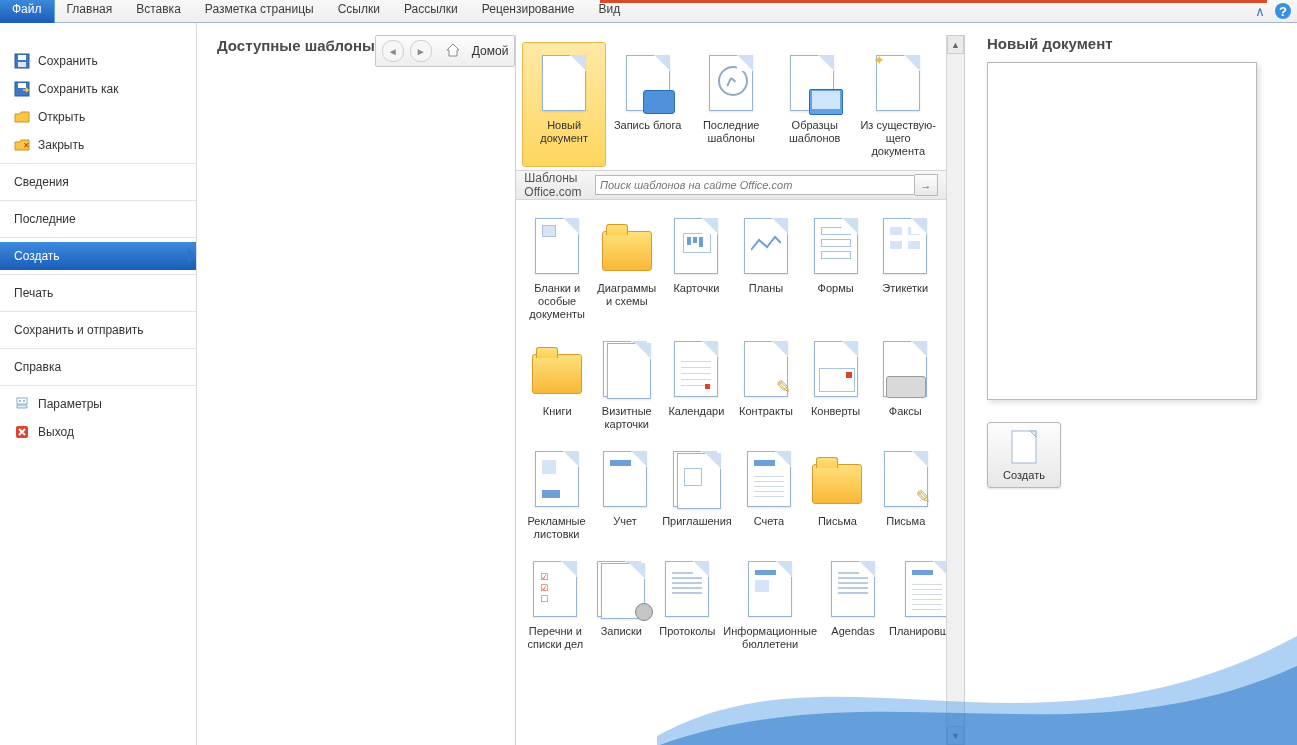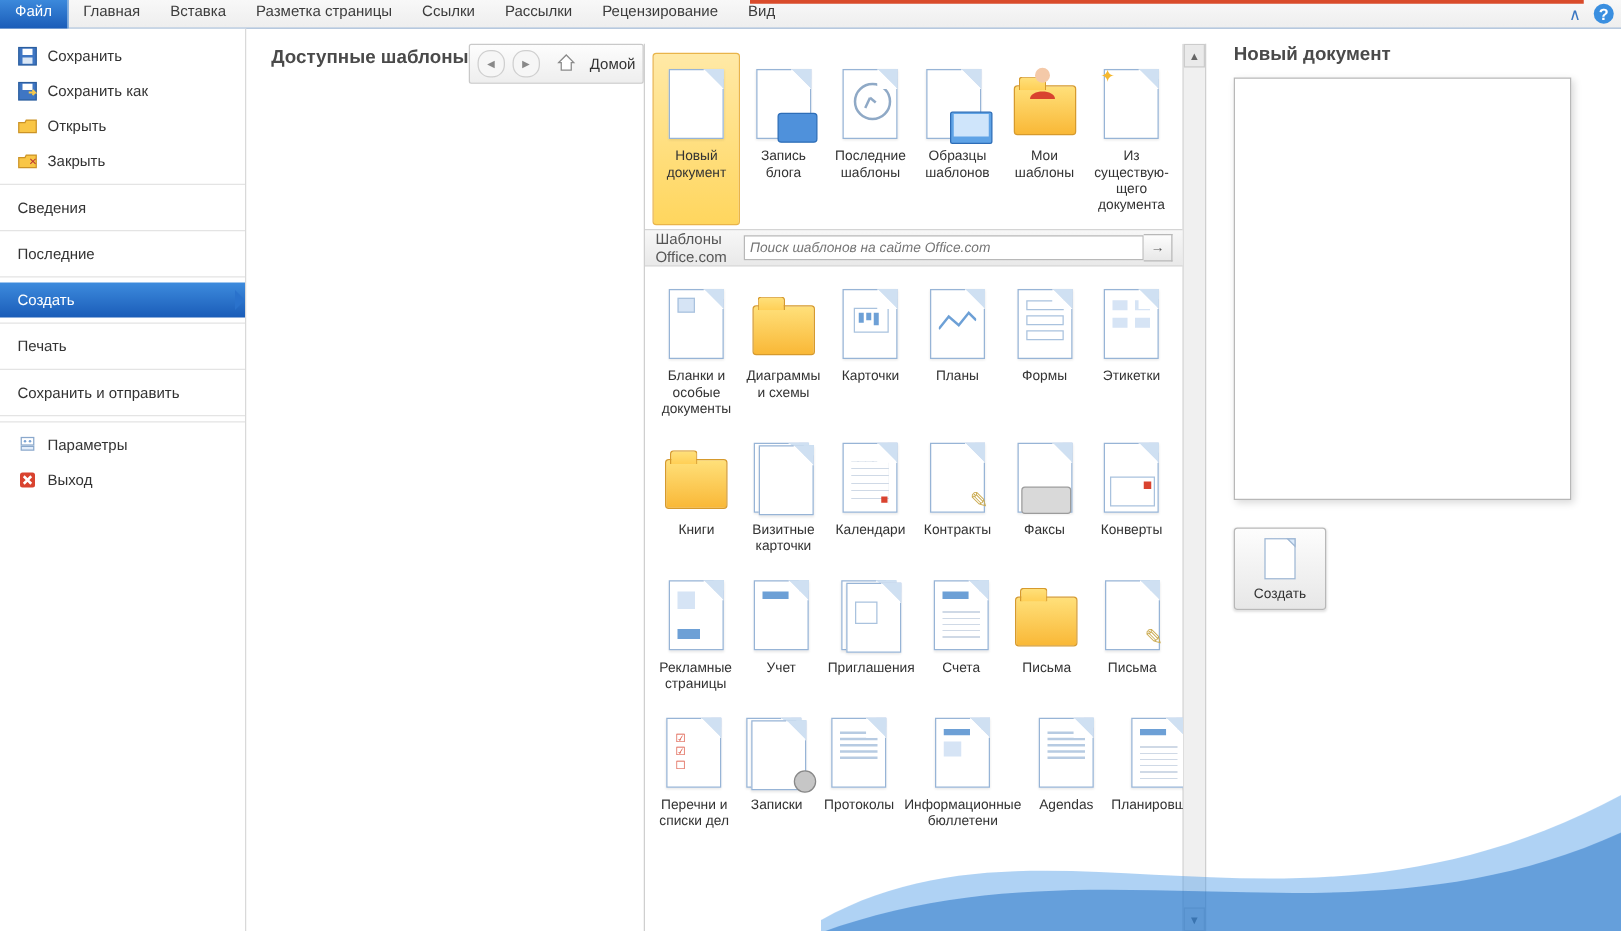--- a/index.html
+++ b/index.html
@@ -3,21 +3,21 @@
 <meta charset="utf-8">
 <style>
   html,body{margin:0;padding:0;font-family:"Segoe UI",Tahoma,sans-serif;font-size:12px;color:#333;background:#fff;height:100%;overflow:hidden}
   .ribbon{display:flex;align-items:center;height:22px;background:linear-gradient(#f8f8f8,#eee);border-bottom:1px solid #9fb7d4;font-size:12px}
   .ribbon .tab{padding:3px 12px 7px 12px;color:#3c3c3c;cursor:default}
   .ribbon .tab.file{background:#1e66c4;background:linear-gradient(#3d8bdd,#1a5cb8);color:#fff;border-right:1px solid #6b9fd8}
   .ribbon .spacer{flex:1}
   .ribbon .iconbtn{width:18px;height:18px;margin-right:6px;display:flex;align-items:center;justify-content:center;color:#3a77c2;font-size:13px}
   .topline{height:3px;background:#d94b2b;position:absolute;top:0;left:600px;right:30px}
   .main{display:flex;height:calc(100% - 22px);position:relative}
-  .sidebar{width:196px;background:#fff;border-right:1px solid #d9d9d9;padding-top:8px}
+  .sidebar{width:196px;background:#fff;border-right:1px solid #d9d9d9;padding-top:24px}
   .sb-item{display:flex;align-items:center;height:28px;padding:0 14px;color:#333;gap:8px;position:relative}
   .sb-item.sel{background:#1e66c4;background:linear-gradient(#3d8bdd,#1a5cb8);color:#fff}
   .sb-item.sel::after{content:"";position:absolute;right:-8px;top:50%;margin-top:-8px;border:8px solid transparent;border-left-color:#2a72cc}
   .sb-sep{height:1px;background:#e4e4e4;margin:4px 0}
   .sb-ico{width:16px;height:16px;display:inline-flex;align-items:center;justify-content:center}
   .content{flex:1;display:flex;overflow:hidden}
   .center{flex:1;padding:12px 18px 0 18px;display:flex;flex-direction:row;min-width:0}
   .heading{font-size:15px;font-weight:bold;color:#4a4a4a;margin:2px 0 6px 2px}
   .navbar{height:30px;background:linear-gradient(#fdfdfd,#eee);border:1px solid #c9c9c9;display:flex;align-items:center;border-radius:2px;padding:0 6px;gap:6px}
   .navbtn{width:20px;height:20px;border:1px solid #cfcfcf;border-radius:10px;background:#f6f6f6;display:flex;align-items:center;justify-content:center;color:#888;font-size:10px}
@@ -122,20 +122,23 @@
       </div>
     <div class="sb-sep"></div>
     <div class="sb-item">
         <span>Печать</span>
       </div>
     <div class="sb-sep"></div>
     <div class="sb-item">
         <span>Сохранить и отправить</span>
       </div>
     <div class="sb-sep"></div>
+    <div class="sb-item">
+        <span>Справка</span>
+      </div>
     <div class="sb-sep"></div>
     <div class="sb-item">
       <span class="sb-ico">
         <svg width="16" height="16">
             <rect x="3" y="2" width="10" height="6" fill="#fff" stroke="#8aa8cc"></rect>
             <path d="M3 9h10v3H3z" fill="#e4eefb" stroke="#8aa8cc"></path>
             <circle cx="6" cy="5" r="1" fill="#7aa3d4"></circle>
             <circle cx="10" cy="5" r="1" fill="#7aa3d4"></circle>
           </svg>
       </span>
@@ -199,30 +202,20 @@
                 <div class="ic">
                   <div class="page" style="margin-left:-6px"></div>
                   <div style="position:absolute;right:4px;bottom:0;width:32px;height:24px;background:#5fa3e6;border:1px solid #2d6db7;border-radius:2px">
                     <div style="width:28px;height:18px;margin:1px auto;background:#cfe5fb"></div>
                   </div>
                 </div>
                 <div class="lbl">Образцы шаблонов</div>
               </div>
               <div class="tile">
                 <div class="ic">
-                  <div class="folder"></div>
-                  <div style="position:absolute;top:0;left:16px;width:28px;height:28px"><svg width="28" height="28">
-                      <circle cx="14" cy="9" r="6" fill="#f4c9a8"></circle>
-                      <path d="M4 28c0-8 20-8 20 0" fill="#d9432f"></path>
-                    </svg></div>
-                </div>
-                <div class="lbl">Мои шаблоны</div>
-              </div>
-              <div class="tile">
-                <div class="ic">
                   <div class="page">
                     <div style="position:absolute;left:-4px;top:-4px;color:#f5b82e;font-size:14px">✦</div>
                   </div>
                 </div>
                 <div class="lbl">Из существую-<br>щего документа</div>
               </div>
             </div>
 
           <div class="secbar">
             <div class="title">Шаблоны Office.com</div>
@@ -319,44 +312,44 @@
                   <div class="ic">
                     <div class="page">
                       <div style="position:absolute;right:-4px;bottom:-2px;color:#caa94d;font-size:18px">✎</div>
                     </div>
                   </div>
                   <div class="lbl">Контракты</div>
                 </div>
                 <div class="tile">
                   <div class="ic">
                     <div class="page">
-                      <div style="position:absolute;left:2px;bottom:-2px;width:38px;height:20px;background:#d9d9d9;border:1px solid #9c9c9c;border-radius:3px"></div>
-                    </div>
-                  </div>
-                  <div class="lbl">Факсы</div>
-                </div>
-                <div class="tile">
-                  <div class="ic">
-                    <div class="page">
                       <div style="position:absolute;left:4px;bottom:4px;width:34px;height:22px;background:#fff;border:1px solid #a9c2de"></div>
                       <div style="position:absolute;right:5px;bottom:18px;width:6px;height:6px;background:#d9432f"></div>
                     </div>
                   </div>
                   <div class="lbl">Конверты</div>
                 </div>
+                <div class="tile">
+                  <div class="ic">
+                    <div class="page">
+                      <div style="position:absolute;left:2px;bottom:-2px;width:38px;height:20px;background:#d9d9d9;border:1px solid #9c9c9c;border-radius:3px"></div>
+                    </div>
+                  </div>
+                  <div class="lbl">Факсы</div>
+                </div>
               </div>
               <div class="row">
                 <div class="tile">
                   <div class="ic">
                     <div class="page">
                       <div style="position:absolute;left:6px;top:8px;width:14px;height:14px;background:#d6e4f5"></div>
                       <div style="position:absolute;left:6px;bottom:8px;width:18px;height:8px;background:#6da0d6"></div>
                     </div>
                   </div>
-                  <div class="lbl">Рекламные страницы</div>
+                  <div class="lbl">Рекламные листовки</div>
                 </div>
                 <div class="tile">
                   <div class="ic">
                     <div class="page">
                       <div style="position:absolute;left:6px;top:8px;right:6px;height:6px;background:#6da0d6"></div>
                     </div>
                   </div>
                   <div class="lbl">Учет</div>
                 </div>
                 <div class="tile">

